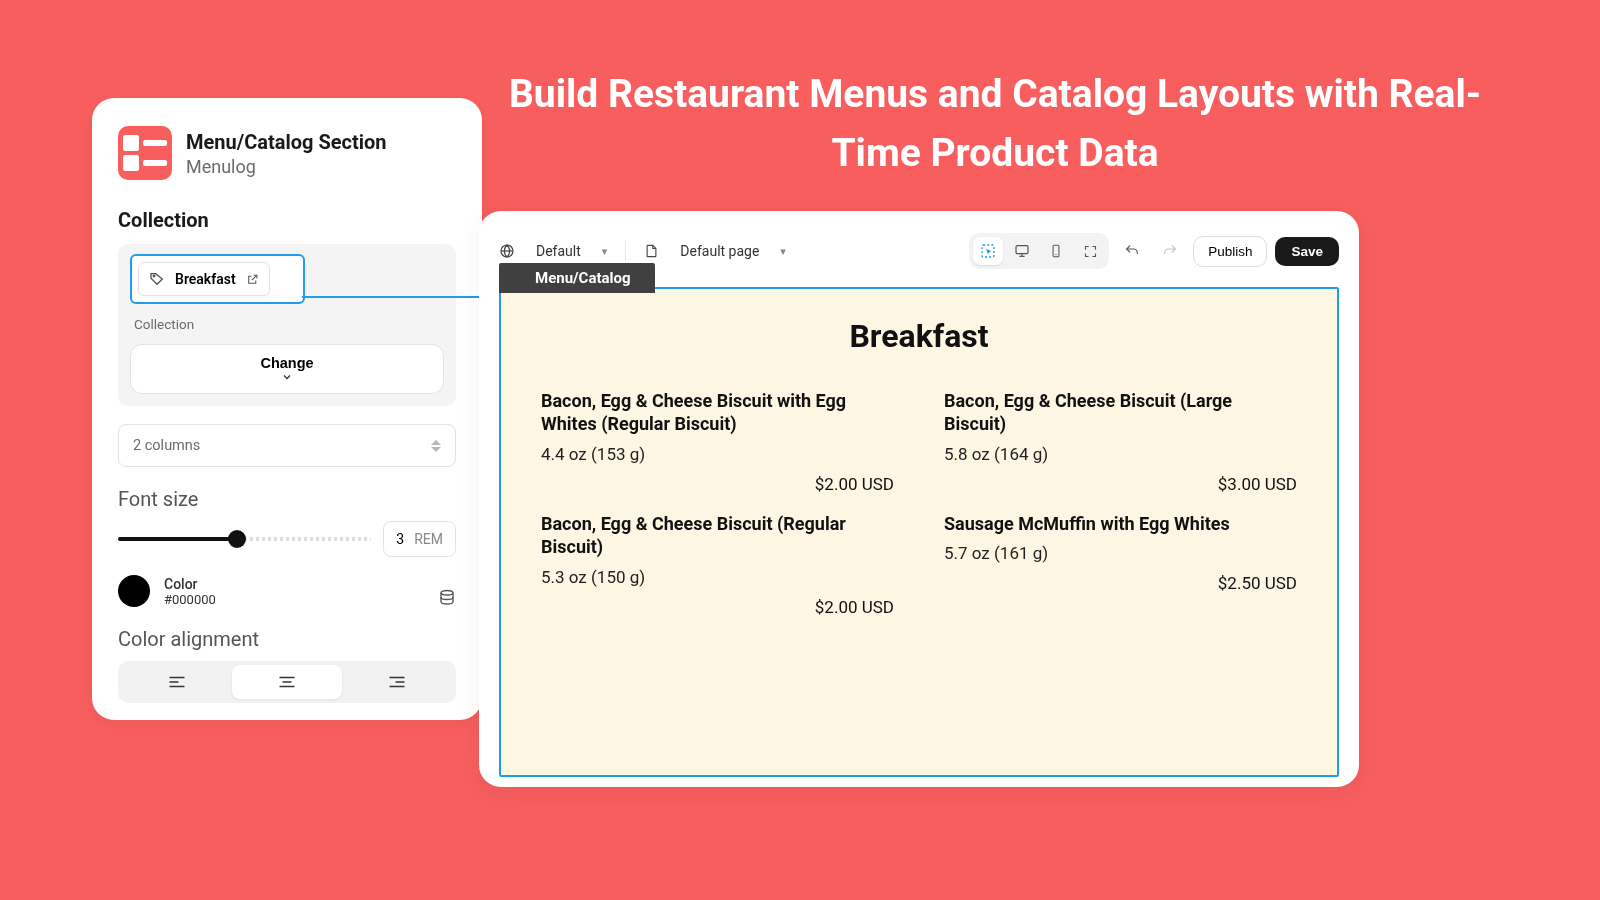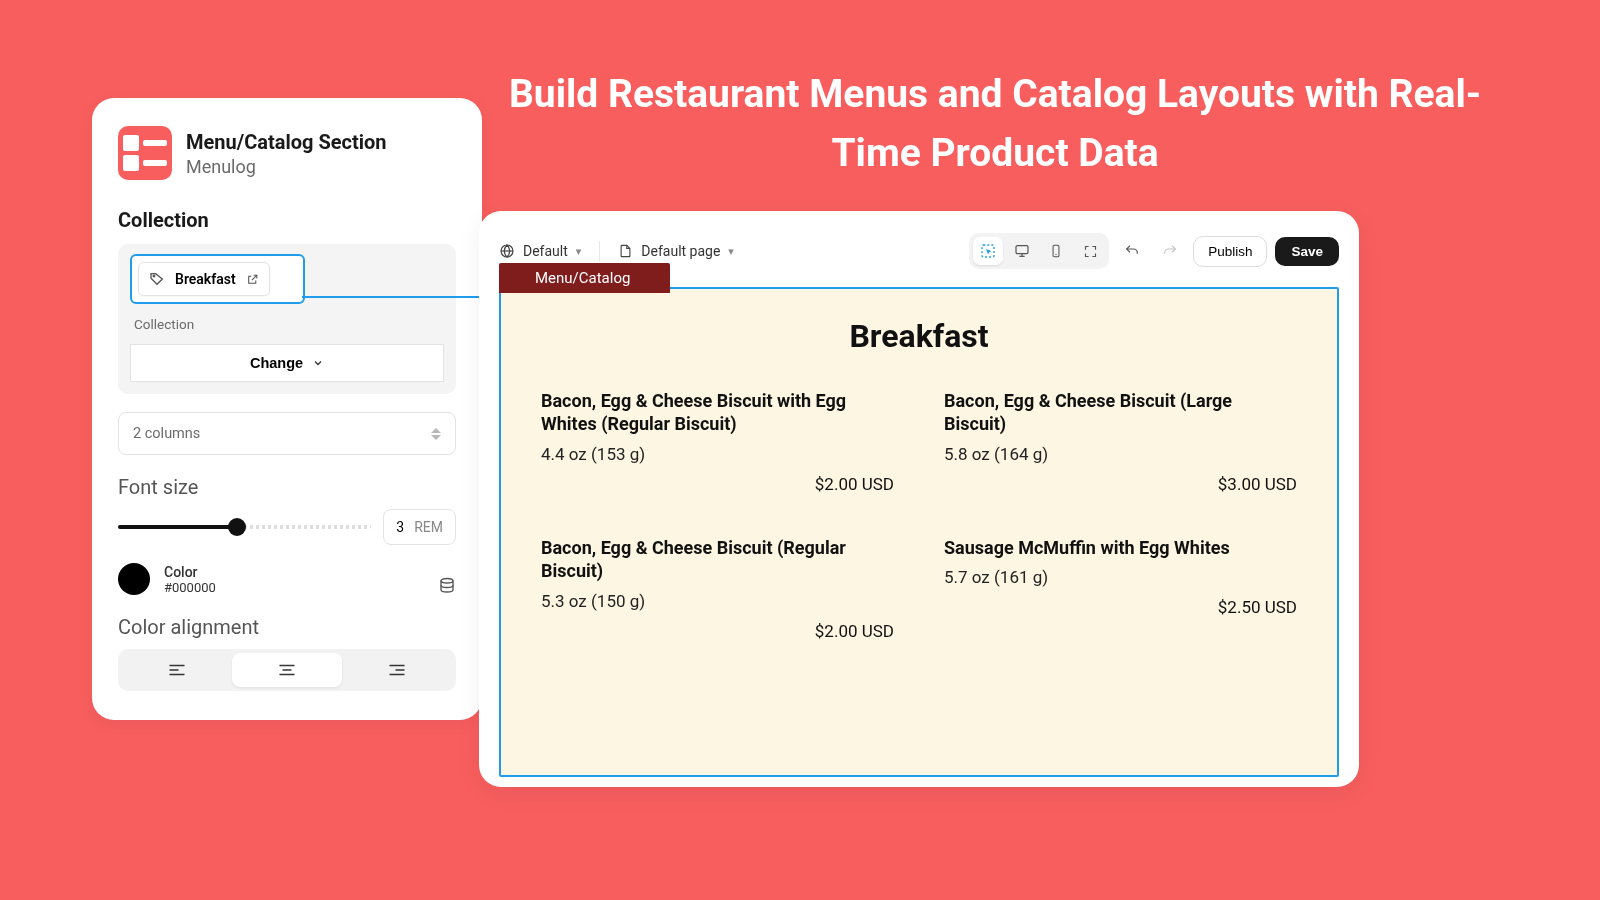--- a/index.html
+++ b/index.html
@@ -60,23 +60,23 @@
     width:175px;
   }
   .collection-chip{
     background:#fff; border:1px solid #e3e3e3; border-radius:6px;
     padding:8px 10px; display:flex; align-items:center; gap:10px;
     font-size:14px; font-weight:600; width:fit-content;
     box-shadow: 0 1px 2px rgba(0,0,0,.04);
   }
   .collection-caption{ font-size:13.5px; color:#6b6b6b; padding:2px 4px 12px;}
   .change-btn{
-    width:100%; background:#fff; border:1px solid #e3e3e3; border-radius:0;
+    width:100%; background:#fff; border:1px solid #e3e3e3; border-radius:12px;
     padding:10px; font-size:14.5px; font-weight:600; display:flex;
-    align-items:center; justify-content:center; gap:9px; cursor:pointer;
+    align-items:center; justify-content:center; gap:0; cursor:pointer;flex-direction:column;
   }
 
   .columns-select{
     margin-top:10px; border:1px solid #e3e3e3; border-radius:8px;
     padding:12px 14px; display:flex; align-items:center; justify-content:space-between;
   }
   .columns-select .val{ color:#6b6b6b; font-size:14.5px;}
   .stepper{ display:flex; flex-direction:column; gap:2px;}
   .stepper span{ width:0;height:0;border-left:5px solid transparent;border-right:5px solid transparent;}
   .stepper .up{border-bottom:5px solid #b8b8b8;}
@@ -109,41 +109,41 @@
   }
 
   
   .preview{
     position:absolute; top:211px; left:479px; width:880px; height:576px;
     background:#fff; border-radius:22px; box-shadow:0 6px 24px rgba(0,0,0,.06);
     padding: 22px 20px;
   }
   .pv-top{display:flex;align-items:center;gap:12px;}
   .pv-left{display:flex;align-items:center;gap:10px;}
-  .chip{display:flex;align-items:center;gap:8px;font-size:14px;color:#333;}
+  .chip{display:flex;align-items:center;gap:21px;font-size:14px;color:#333;}
   .chip .chev{color:#888;font-size:11px;}
   .vdiv{width:1px;height:20px;background:#e7e7e7;margin:0 8px;}
   .pv-right{margin-left:auto;display:flex;align-items:center;gap:8px;}
   .device-group{display:flex;background:#f3f3f3;border-radius:10px;padding:4px;gap:4px;}
   .device-group button{border:none;background:transparent;width:30px;height:28px;border-radius:7px;cursor:pointer;display:flex;align-items:center;justify-content:center;color:#555;}
   .device-group button.active{background:#fff;box-shadow:0 1px 2px rgba(0,0,0,.1);color:#1f9ceb;}
   .icon-btn{border:none;background:transparent;width:30px;height:28px;border-radius:7px;cursor:pointer;display:flex;align-items:center;justify-content:center;color:#555;}
   .publish-btn{border:1px solid #ddd;background:#fff;border-radius:10px;padding:7px 14px;font-size:13.5px;cursor:pointer;}
   .save-btn{border:none;background:#1a1a1a;color:#fff;border-radius:10px;padding:7px 16px;font-size:13.5px;font-weight:600;cursor:pointer;}
 
   .canvas{
     margin-top:18px; border:2px solid #1f9ceb; background:#fdf6e3;
     height: 490px; border-radius:2px; padding:28px 40px; position:relative;
   }
   .canvas-tab{
-    position:absolute; top:-26px; left:-2px; background:#7f1d1d;color:#fff;
-    padding:6px 40px 6px 36px; font-size:15px; border-radius:2px 2px 0 0;
+    position:absolute; top:-26px; left:-2px; background:#404040;color:#fff;
+    padding:6px 24px 6px 36px; font-size:15px; border-radius:2px 2px 0 0;font-weight:bold;
   }
   .menu-title{font-size:32px;font-weight:700;text-align:center;color:#111;}
-  .menu-grid{display:grid;grid-template-columns:1fr 1fr;gap:42px 50px;margin-top:34px;}
+  .menu-grid{display:grid;grid-template-columns:1fr 1fr;gap:18px 50px;margin-top:34px;}
   .item-name{font-size:18px;font-weight:700;color:#111;line-height:1.3;}
   .item-sub{font-size:17px;color:#222;margin-top:8px;}
   .item-price{font-size:17px;color:#111;text-align:right;margin-top:10px;}
 
   svg{display:block;}
 </style>
 </head>
 <body>
 
 <div class="headline">Build Restaurant Menus and Catalog Layouts with Real-Time Product Data</div>

